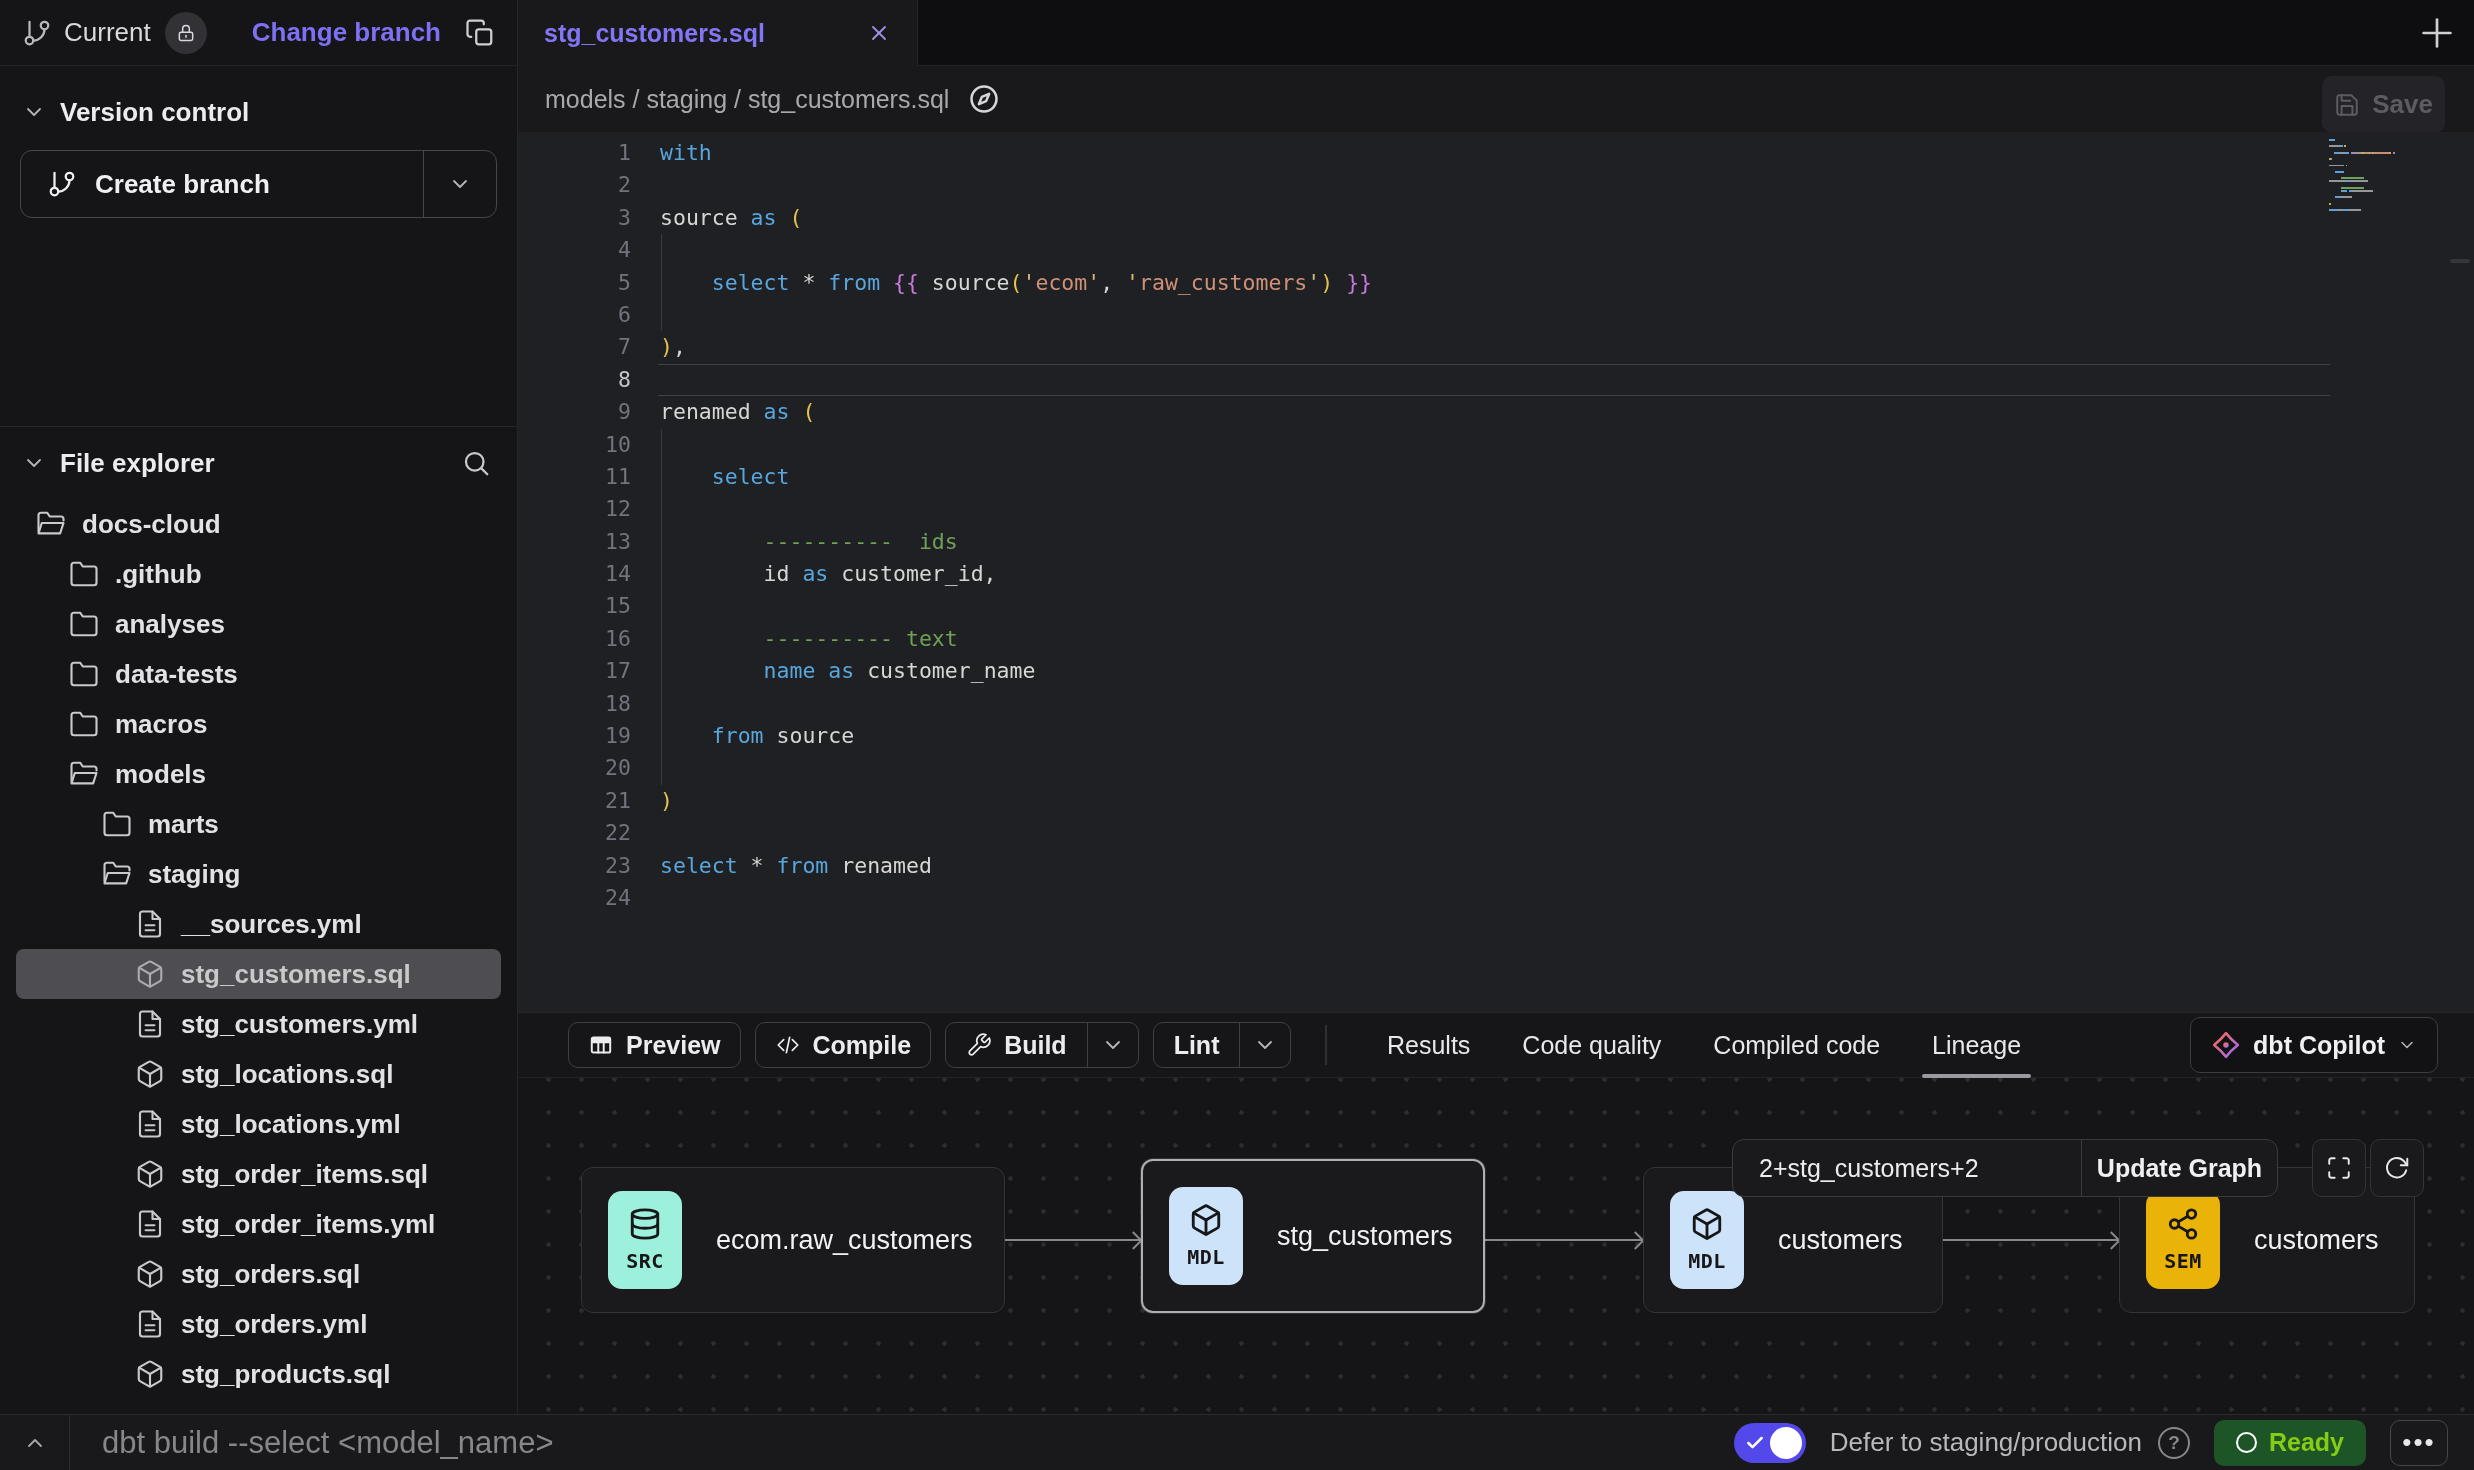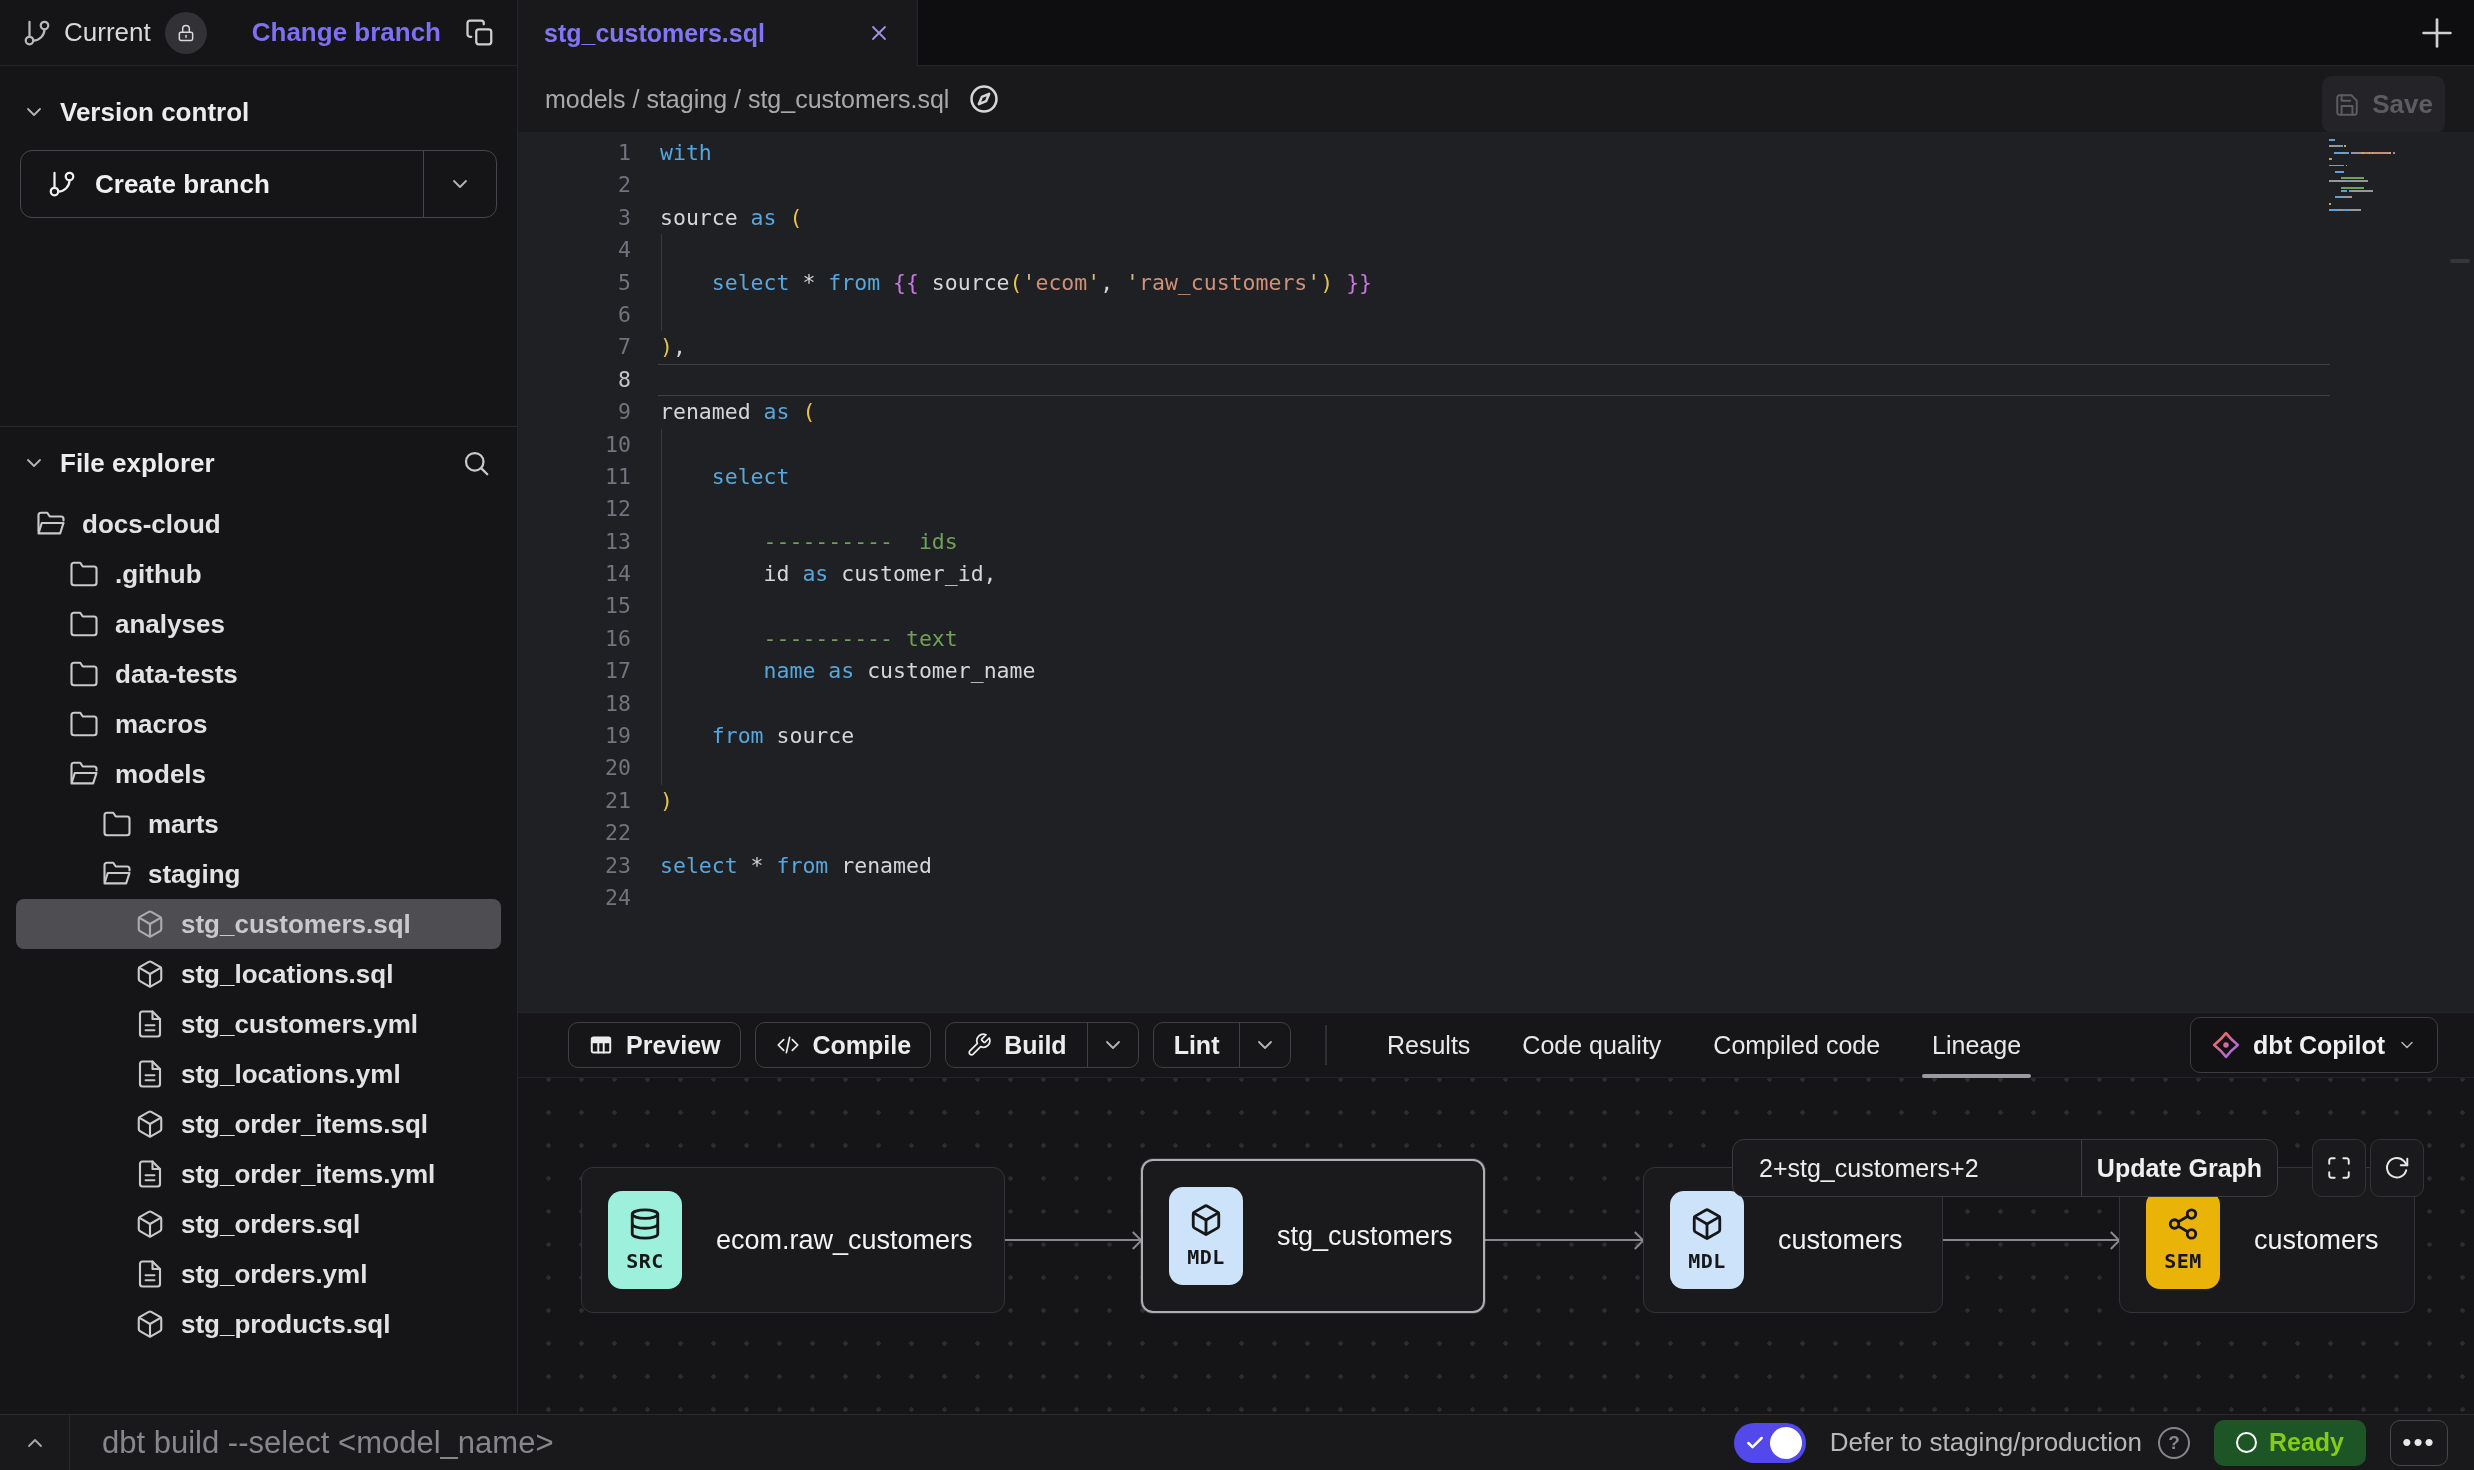--- a/index.html
+++ b/index.html
@@ -235,44 +235,53 @@
             </svg></span>
           <span class="tree-label">marts</span>
         </div>
         <div class="tree-row" style="padding-left: 86px;">
           <span class="tree-ico"><svg viewBox="0 0 24 24">
               <path d="M2 18V5a2 2 0 0 1 2-2h5l2 3h9a2 2 0 0 1 2 2v1.2"></path>
               <path d="M2 19.5l2.6-8.3H22l-2.7 8.3z"></path>
             </svg></span>
           <span class="tree-label">staging</span>
         </div>
-        <div class="tree-row selected" style="padding-left: 119px;">
-          <span class="tree-ico"><svg viewBox="0 0 24 24">
-              <path d="M21 16V8a2 2 0 0 0-1-1.73l-7-4a2 2 0 0 0-2 0l-7 4A2 2 0 0 0 3 8v8a2 2 0 0 0 1 1.73l7 4a2 2 0 0 0 2 0l7-4A2 2 0 0 0 21 16z"></path>
-              <polyline points="3.27 6.96 12 12.01 20.73 6.96"></polyline>
-              <line x1="12" y1="22.08" x2="12" y2="12"></line>
-            </svg></span>
-          <span class="tree-label">stg_customers.sql</span>
-        </div>
-        <div class="tree-row" style="padding-left: 119px;">
-          <span class="tree-ico"><svg viewBox="0 0 24 24">
-              <path d="M21 16V8a2 2 0 0 0-1-1.73l-7-4a2 2 0 0 0-2 0l-7 4A2 2 0 0 0 3 8v8a2 2 0 0 0 1 1.73l7 4a2 2 0 0 0 2 0l7-4A2 2 0 0 0 21 16z"></path>
-              <polyline points="3.27 6.96 12 12.01 20.73 6.96"></polyline>
-              <line x1="12" y1="22.08" x2="12" y2="12"></line>
-            </svg></span>
-          <span class="tree-label">stg_locations.sql</span>
-        </div>
         <div class="tree-row" style="padding-left: 119px;">
           <span class="tree-ico"><svg viewBox="0 0 24 24">
               <path d="M14 2H6a2 2 0 0 0-2 2v16a2 2 0 0 0 2 2h12a2 2 0 0 0 2-2V8z"></path>
               <polyline points="14 2 14 8 20 8"></polyline>
               <line x1="15.5" y1="13" x2="8.5" y2="13"></line>
               <line x1="15.5" y1="17" x2="8.5" y2="17"></line>
             </svg></span>
+          <span class="tree-label">__sources.yml</span>
+        </div>
+        <div class="tree-row selected" style="padding-left: 119px;">
+          <span class="tree-ico"><svg viewBox="0 0 24 24">
+              <path d="M21 16V8a2 2 0 0 0-1-1.73l-7-4a2 2 0 0 0-2 0l-7 4A2 2 0 0 0 3 8v8a2 2 0 0 0 1 1.73l7 4a2 2 0 0 0 2 0l7-4A2 2 0 0 0 21 16z"></path>
+              <polyline points="3.27 6.96 12 12.01 20.73 6.96"></polyline>
+              <line x1="12" y1="22.08" x2="12" y2="12"></line>
+            </svg></span>
+          <span class="tree-label">stg_customers.sql</span>
+        </div>
+        <div class="tree-row" style="padding-left: 119px;">
+          <span class="tree-ico"><svg viewBox="0 0 24 24">
+              <path d="M14 2H6a2 2 0 0 0-2 2v16a2 2 0 0 0 2 2h12a2 2 0 0 0 2-2V8z"></path>
+              <polyline points="14 2 14 8 20 8"></polyline>
+              <line x1="15.5" y1="13" x2="8.5" y2="13"></line>
+              <line x1="15.5" y1="17" x2="8.5" y2="17"></line>
+            </svg></span>
           <span class="tree-label">stg_customers.yml</span>
+        </div>
+        <div class="tree-row" style="padding-left: 119px;">
+          <span class="tree-ico"><svg viewBox="0 0 24 24">
+              <path d="M21 16V8a2 2 0 0 0-1-1.73l-7-4a2 2 0 0 0-2 0l-7 4A2 2 0 0 0 3 8v8a2 2 0 0 0 1 1.73l7 4a2 2 0 0 0 2 0l7-4A2 2 0 0 0 21 16z"></path>
+              <polyline points="3.27 6.96 12 12.01 20.73 6.96"></polyline>
+              <line x1="12" y1="22.08" x2="12" y2="12"></line>
+            </svg></span>
+          <span class="tree-label">stg_locations.sql</span>
         </div>
         <div class="tree-row" style="padding-left: 119px;">
           <span class="tree-ico"><svg viewBox="0 0 24 24">
               <path d="M14 2H6a2 2 0 0 0-2 2v16a2 2 0 0 0 2 2h12a2 2 0 0 0 2-2V8z"></path>
               <polyline points="14 2 14 8 20 8"></polyline>
               <line x1="15.5" y1="13" x2="8.5" y2="13"></line>
               <line x1="15.5" y1="17" x2="8.5" y2="17"></line>
             </svg></span>
           <span class="tree-label">stg_locations.yml</span>
         </div>

